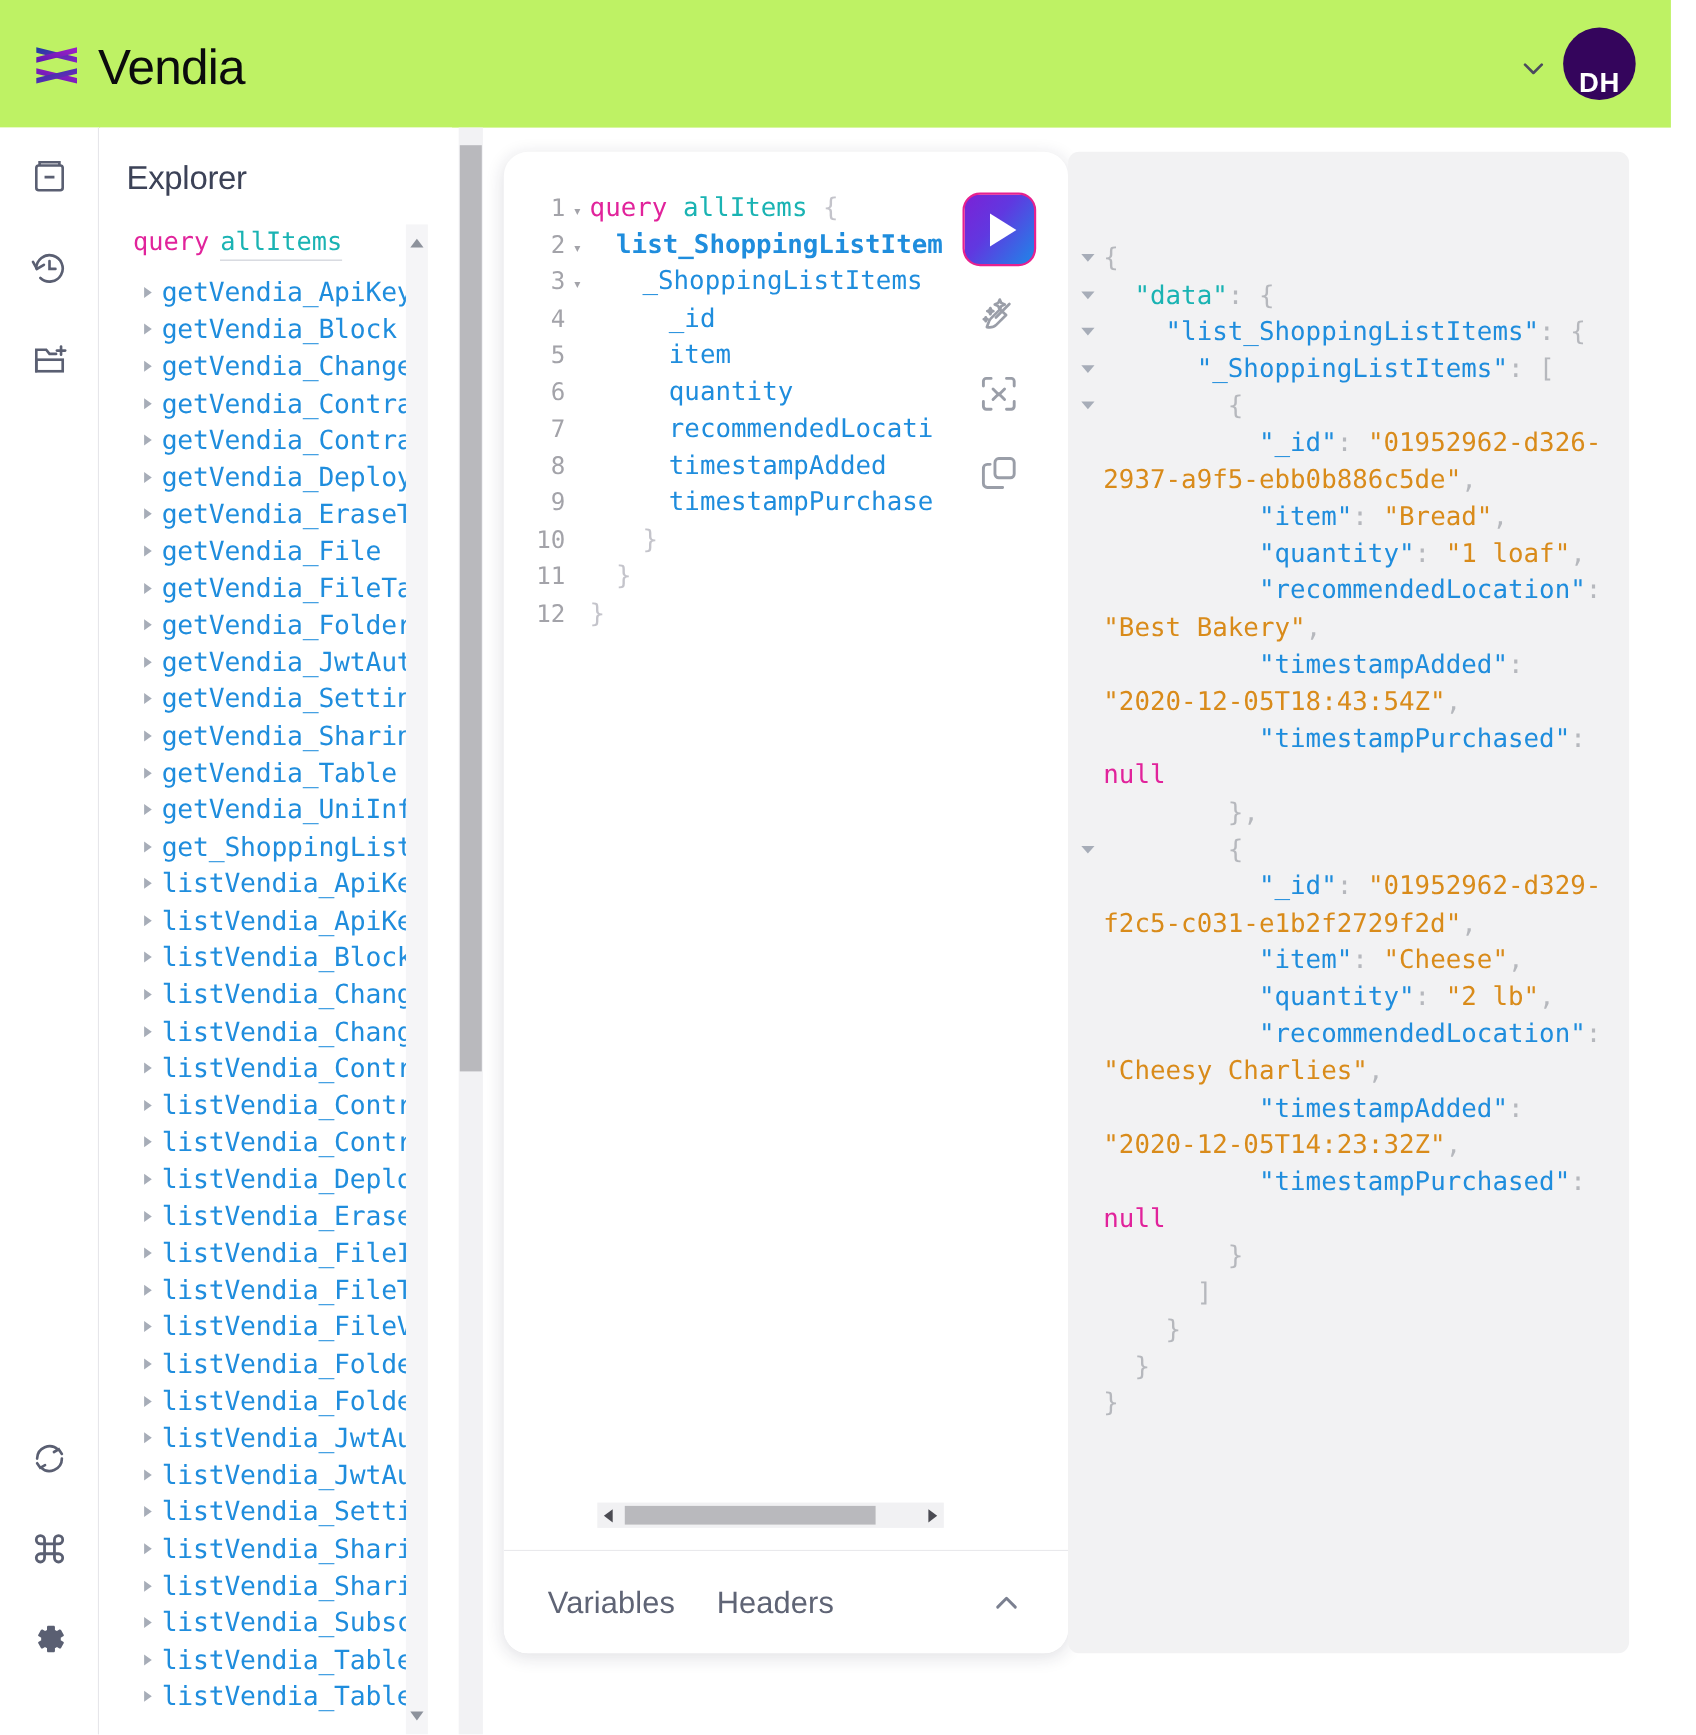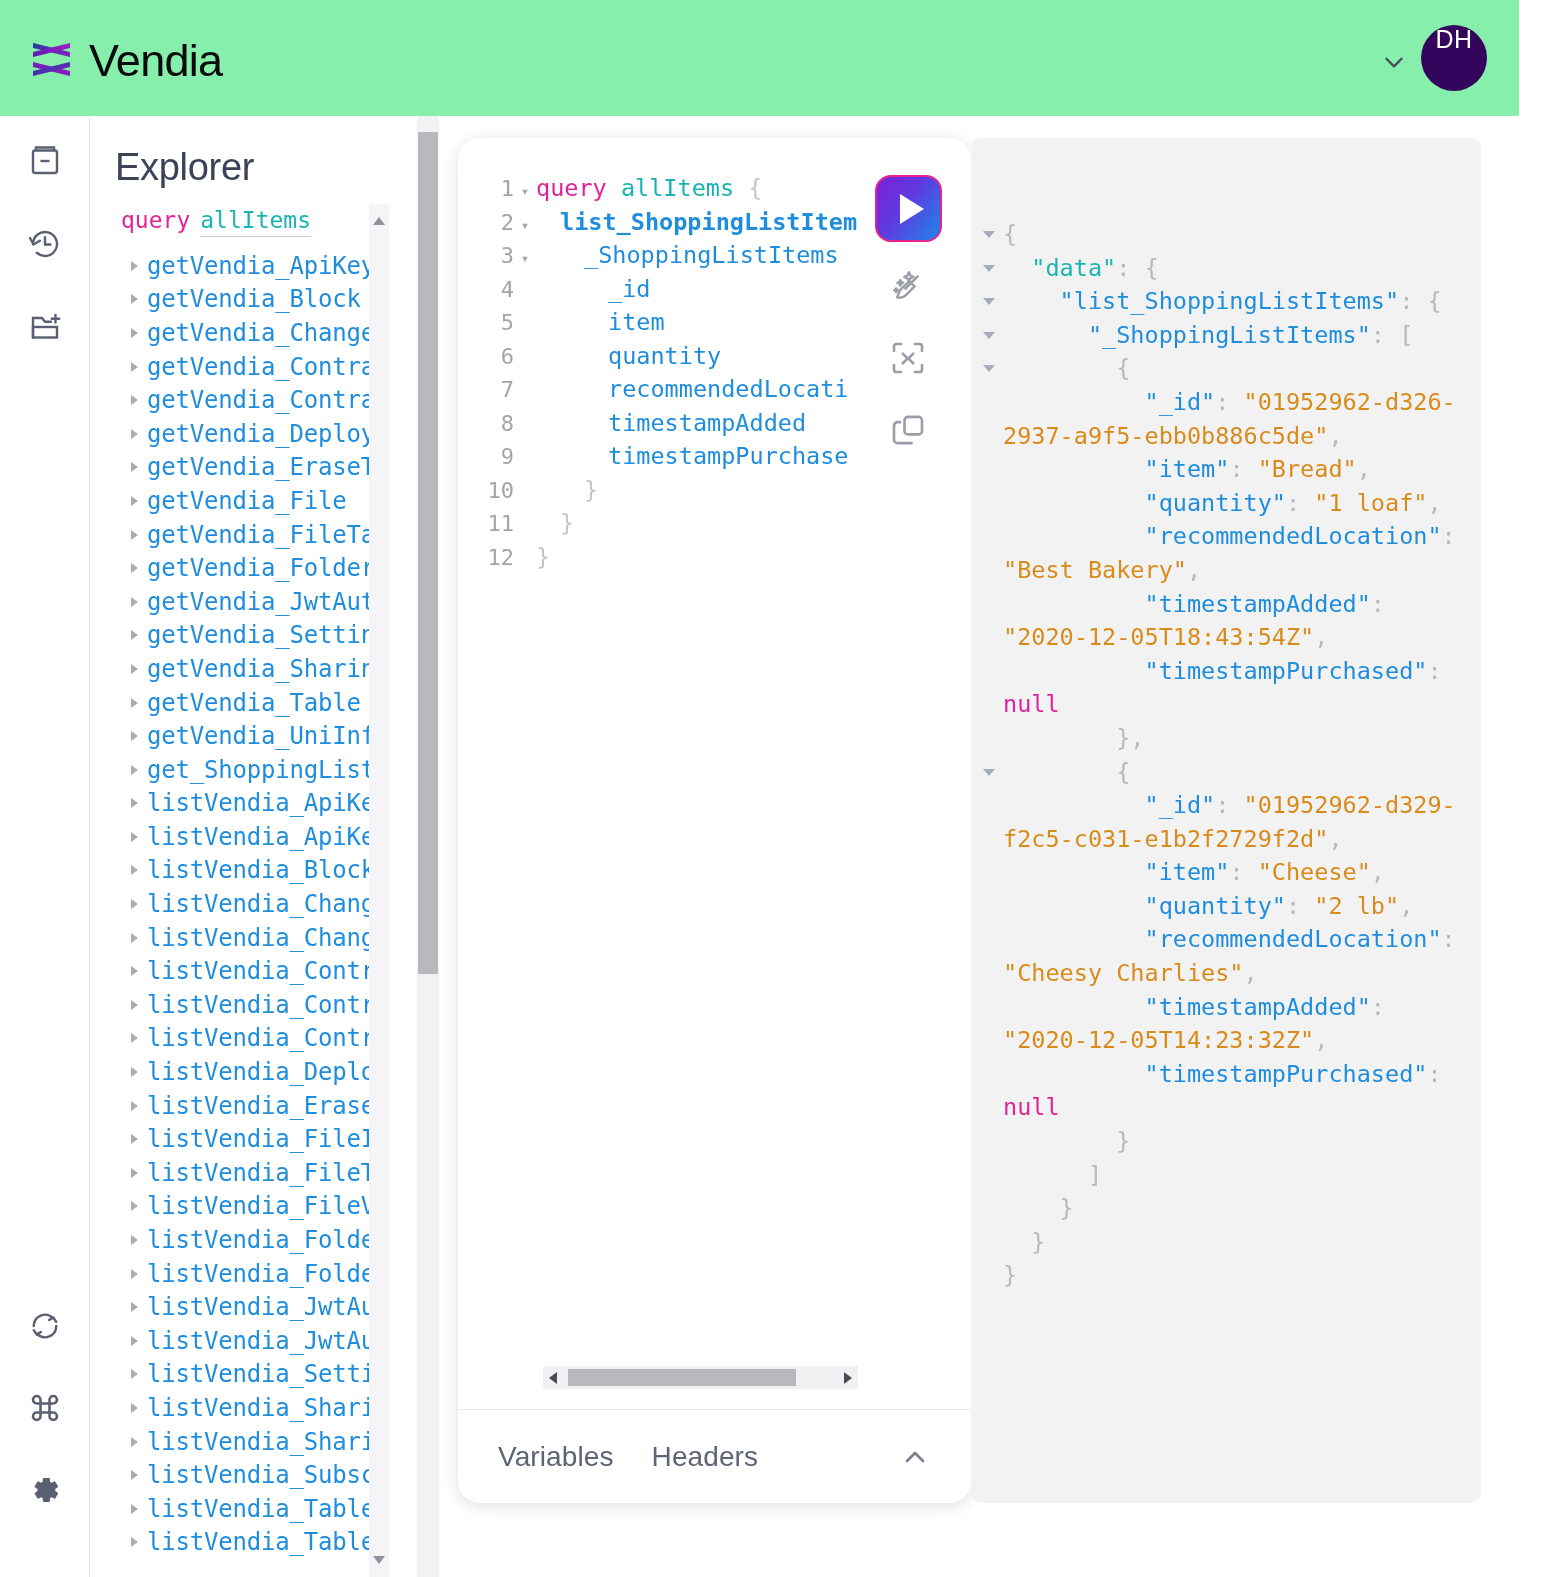--- a/index.html
+++ b/index.html
@@ -19,21 +19,21 @@
     background: #ffffff;
     overflow: hidden;
   }
 
   
   .header {
     position: absolute;
     top: 0; left: 0;
     width: 1519px;
     height: 116px;
-    background: #86efac;
+    background: #bef264;
     display: flex;
     align-items: center;
     justify-content: space-between;
     padding: 0 26px 0 30px;
   }
 
   .brand {
     display: flex;
     align-items: center;
     gap: 13px;
@@ -73,24 +73,24 @@
     color: #4b4a5e;
     flex: none;
     margin-top: 8px;
   }
   .avatar {
     width: 66px; height: 66px;
     border-radius: 50%;
     background: #34055c;
     color: #ffffff;
     display: flex;
-    align-items: flex-start;
+    align-items: flex-end;
     justify-content: center;
     font-size: 25px;
-    font-weight: 400;
+    font-weight: 700;
     letter-spacing: 0.4px;
   }
 
   
   .rail {
     position: absolute;
     top: 116px; left: 0;
     width: 90px;
     height: 1461px;
     background: #ffffff;
@@ -118,21 +118,21 @@
     position: absolute;
     top: 116px; left: 91px;
     width: 320px;
     height: 1461px;
     background: #ffffff;
     overflow: hidden;
   }
   .explorer-title {
     position: absolute;
     top: 30px; left: 24px;
-    font-size: 38px;
+    font-size: 30px;
     font-weight: 400;
     color: #3c4257;
     letter-spacing: -0.3px;
   }
   .explorer-query-line {
     position: absolute;
     top: 91px; left: 30px;
     font-family: "DejaVu Sans Mono", monospace;
     font-size: 23px;
     white-space: nowrap;

